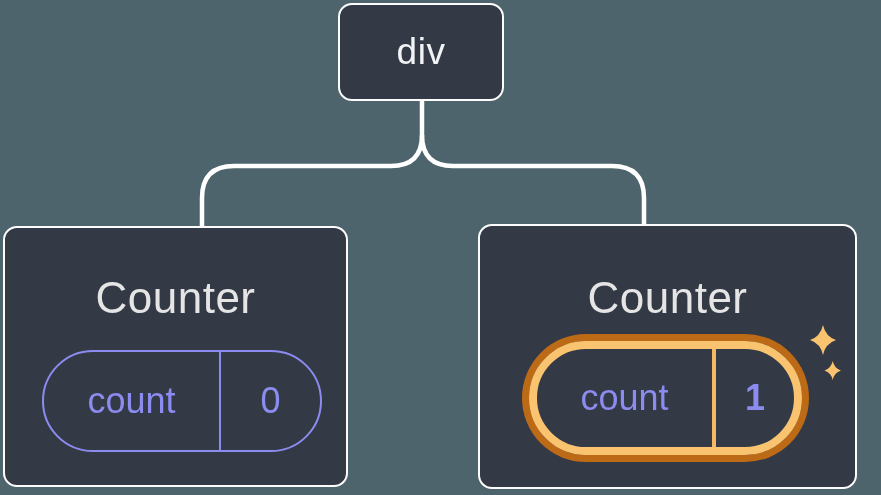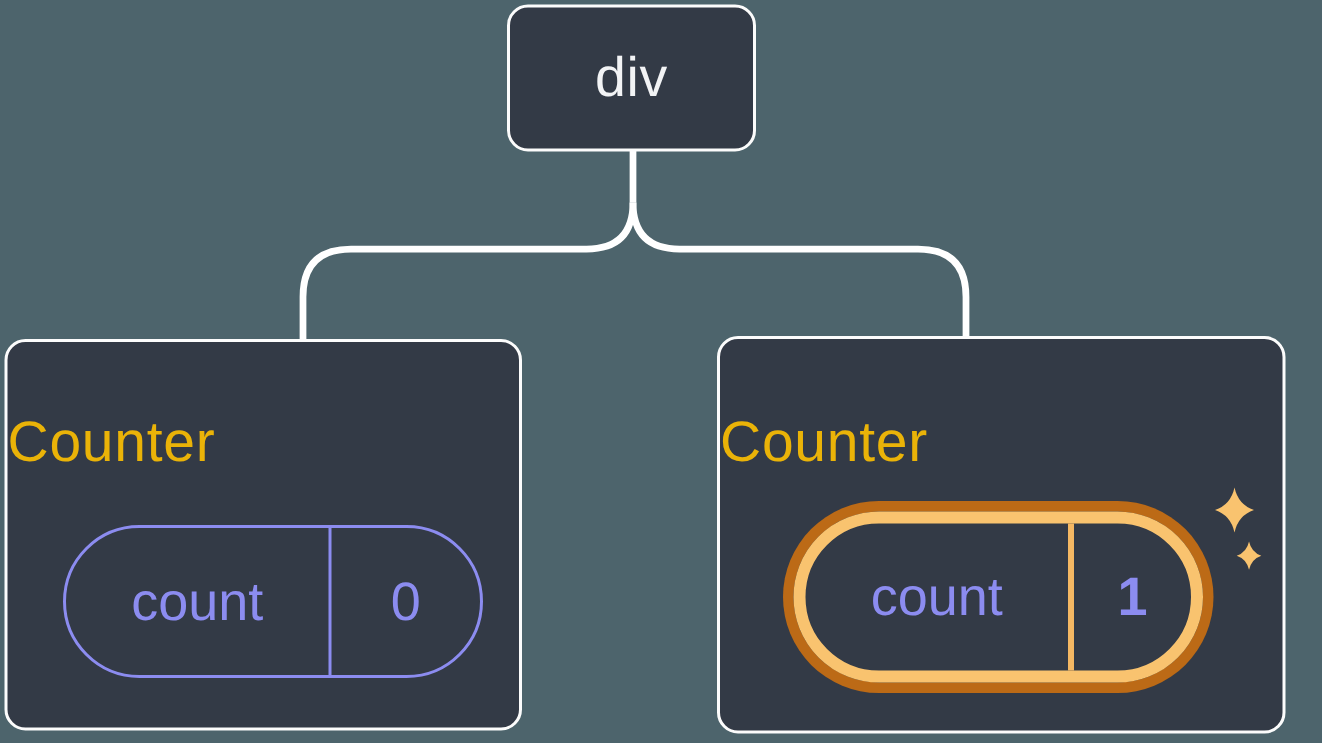--- a/index.html
+++ b/index.html
@@ -19,22 +19,22 @@
     box-sizing:border-box;
   }
   .node-root{
     left:338px;top:3px;width:166px;height:98px;
     display:flex;align-items:center;justify-content:center;
     color:#f2f3f5;font-size:37px;font-weight:500;letter-spacing:.5px;
   }
   .node-counter-left{left:3px;top:226px;width:345px;height:261px;}
   .node-counter-right{left:478px;top:224px;width:379px;height:265px;}
   .counter-title{
-    position:absolute;left:0;width:100%;text-align:left;
-    color:#eab308;font-size:38px;font-weight:500;line-height:1;letter-spacing:.5px;
+    position:absolute;left:0;width:100%;text-align:center;
+    color:#e5e5e5;font-size:44px;font-weight:500;line-height:1;letter-spacing:.5px;
   }
   .node-counter-left .counter-title{top:48px;}
   .node-counter-right .counter-title{top:50px;}
   .state-pill{
     position:absolute;left:37px;top:122px;width:280px;height:102px;
     border:2px solid #8c8cf0;border-radius:999px;
     box-sizing:border-box;display:flex;align-items:stretch;
     color:#8c8cf0;font-size:36px;
   }
   .state-pill .cell-name{width:175px;display:flex;align-items:center;justify-content:center;}

